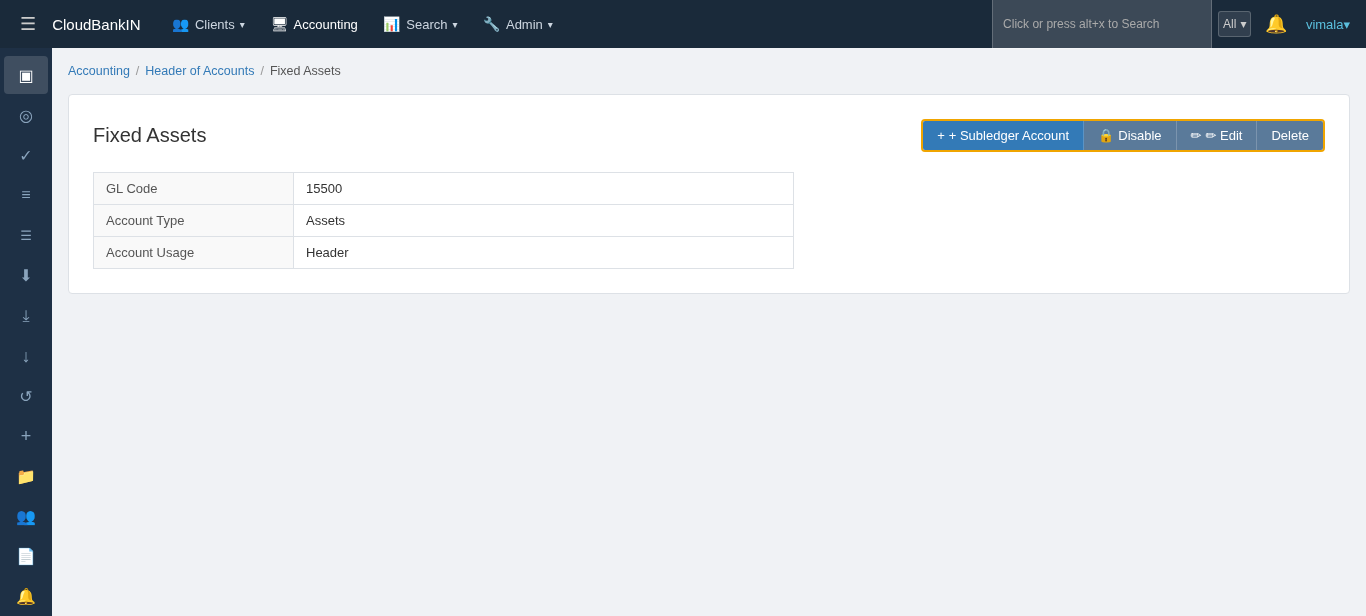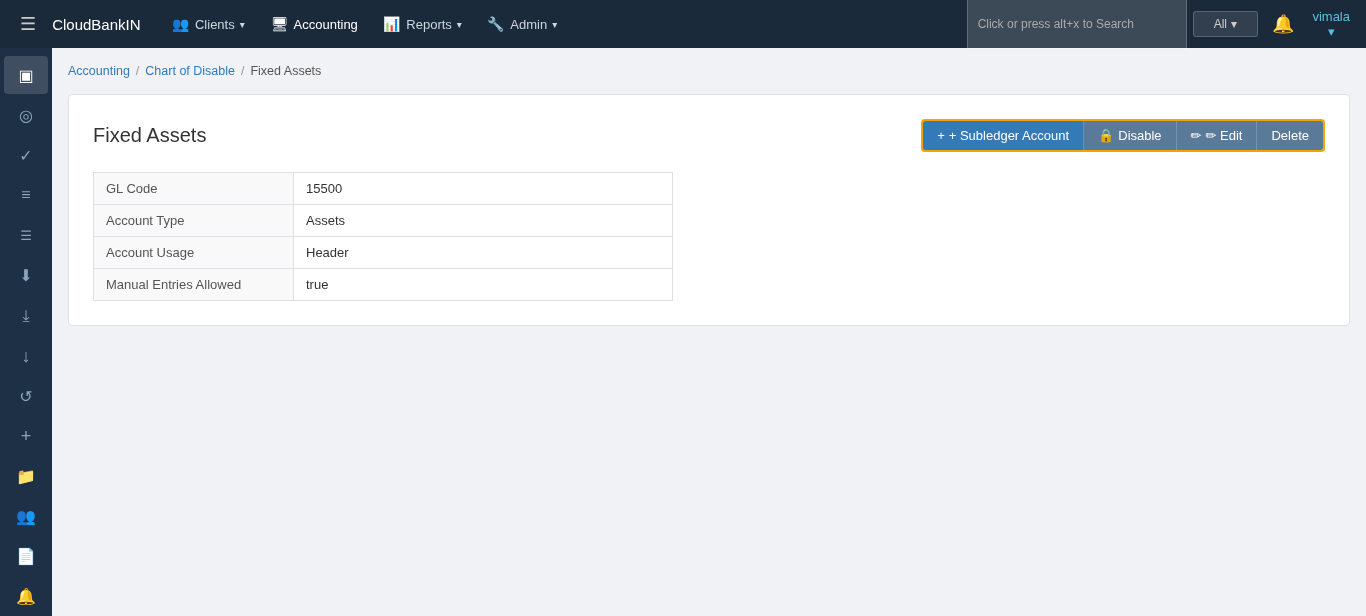--- a/index.html
+++ b/index.html
@@ -66,21 +66,21 @@
       padding: 17px 10px;
       color: #aaa;
       font-size: 12px;
       width: 220px;
       cursor: text;
     }
     .search-filter {
       background: rgba(255,255,255,0.1);
       border: 1px solid rgba(255,255,255,0.2);
       border-radius: 3px;
-      padding: 5px 20px;
+      padding: 5px 4px;
       color: #ccc;
       font-size: 12px;
       cursor: pointer;
       display: flex;
       align-items: center;
       gap: 4px;
     }
     .topnav-bell {
       color: #5bc0de;
       font-size: 18px;
@@ -88,21 +88,20 @@
       padding: 0 8px;
     }
     .topnav-user {
       color: #5bc0de;
       font-size: 13px;
       cursor: pointer;
       padding: 0 4px;
       display: flex;
       align-items: center;
       gap: 0;
-      flex-direction: column;
     }
 
     
     .sidebar {
       position: fixed;
       top: 48px; left: 0; bottom: 0;
       width: 52px;
       background: #1e3045;
       display: flex;
       flex-direction: column;
@@ -183,21 +182,21 @@
       gap: 4px;
     }
     .btn:last-child { border-right: none; }
     .btn-primary { background: #337ab7; color: #fff; }
     .btn-default { background: #5a7a9a; color: #fff; }
     .btn-edit { background: #5a7a9a; color: #fff; }
     .btn-danger { background: #5a7a9a; color: #fff; }
 
     
     .detail-table {
-      width: 580px;
+      width: 701px;
       border-collapse: collapse;
     }
     .detail-table td {
       border: 1px solid #dde1e6;
       padding: 8px 12px;
       font-size: 13px;
     }
     .detail-table td:first-child {
       width: 200px;
       background: #f9f9f9;
@@ -224,21 +223,21 @@
       <span class="nav-caret">▾</span>
     </div>
 
     <div class="nav-item active">
       <span class="nav-icon">🖥</span>
       <span>Accounting</span>
     </div>
 
     <div class="nav-item">
       <span class="nav-icon">📊</span>
-      <span>Reports</span>
+      <span>Search</span>
       <span class="nav-caret">▾</span>
     </div>
 
     <div class="nav-item">
       <span class="nav-icon">🔧</span>
       <span>Admin</span>
       <span class="nav-caret">▾</span>
     </div>
   </div>
 
@@ -299,21 +298,21 @@
   <div class="sidebar-item">
     <span>🔔</span>
   </div>
 </aside>
 
 <main class="main">
 
   <nav class="breadcrumb">
     <span class="breadcrumb-item">Accounting</span>
     <span class="breadcrumb-sep">/</span>
-    <span class="breadcrumb-item">Chart of Disable</span>
+    <span class="breadcrumb-item">Header of Accounts</span>
     <span class="breadcrumb-sep">/</span>
     <span class="breadcrumb-current">Fixed Assets</span>
   </nav>
 
   <div class="card">
 
     <div class="page-header">
       <h1 class="page-title">Fixed Assets</h1>
 
       <div class="action-buttons">
@@ -342,21 +341,17 @@
           <td>15500</td>
         </tr>
         <tr>
           <td>Account Type</td>
           <td>Assets</td>
         </tr>
         <tr>
           <td>Account Usage</td>
           <td class="link-style">Header</td>
         </tr>
-        <tr>
-          <td>Manual Entries Allowed</td>
-          <td>true</td>
-        </tr>
       </tbody>
     </table>
 
   </div>
 </main>
 
 </body></html>

